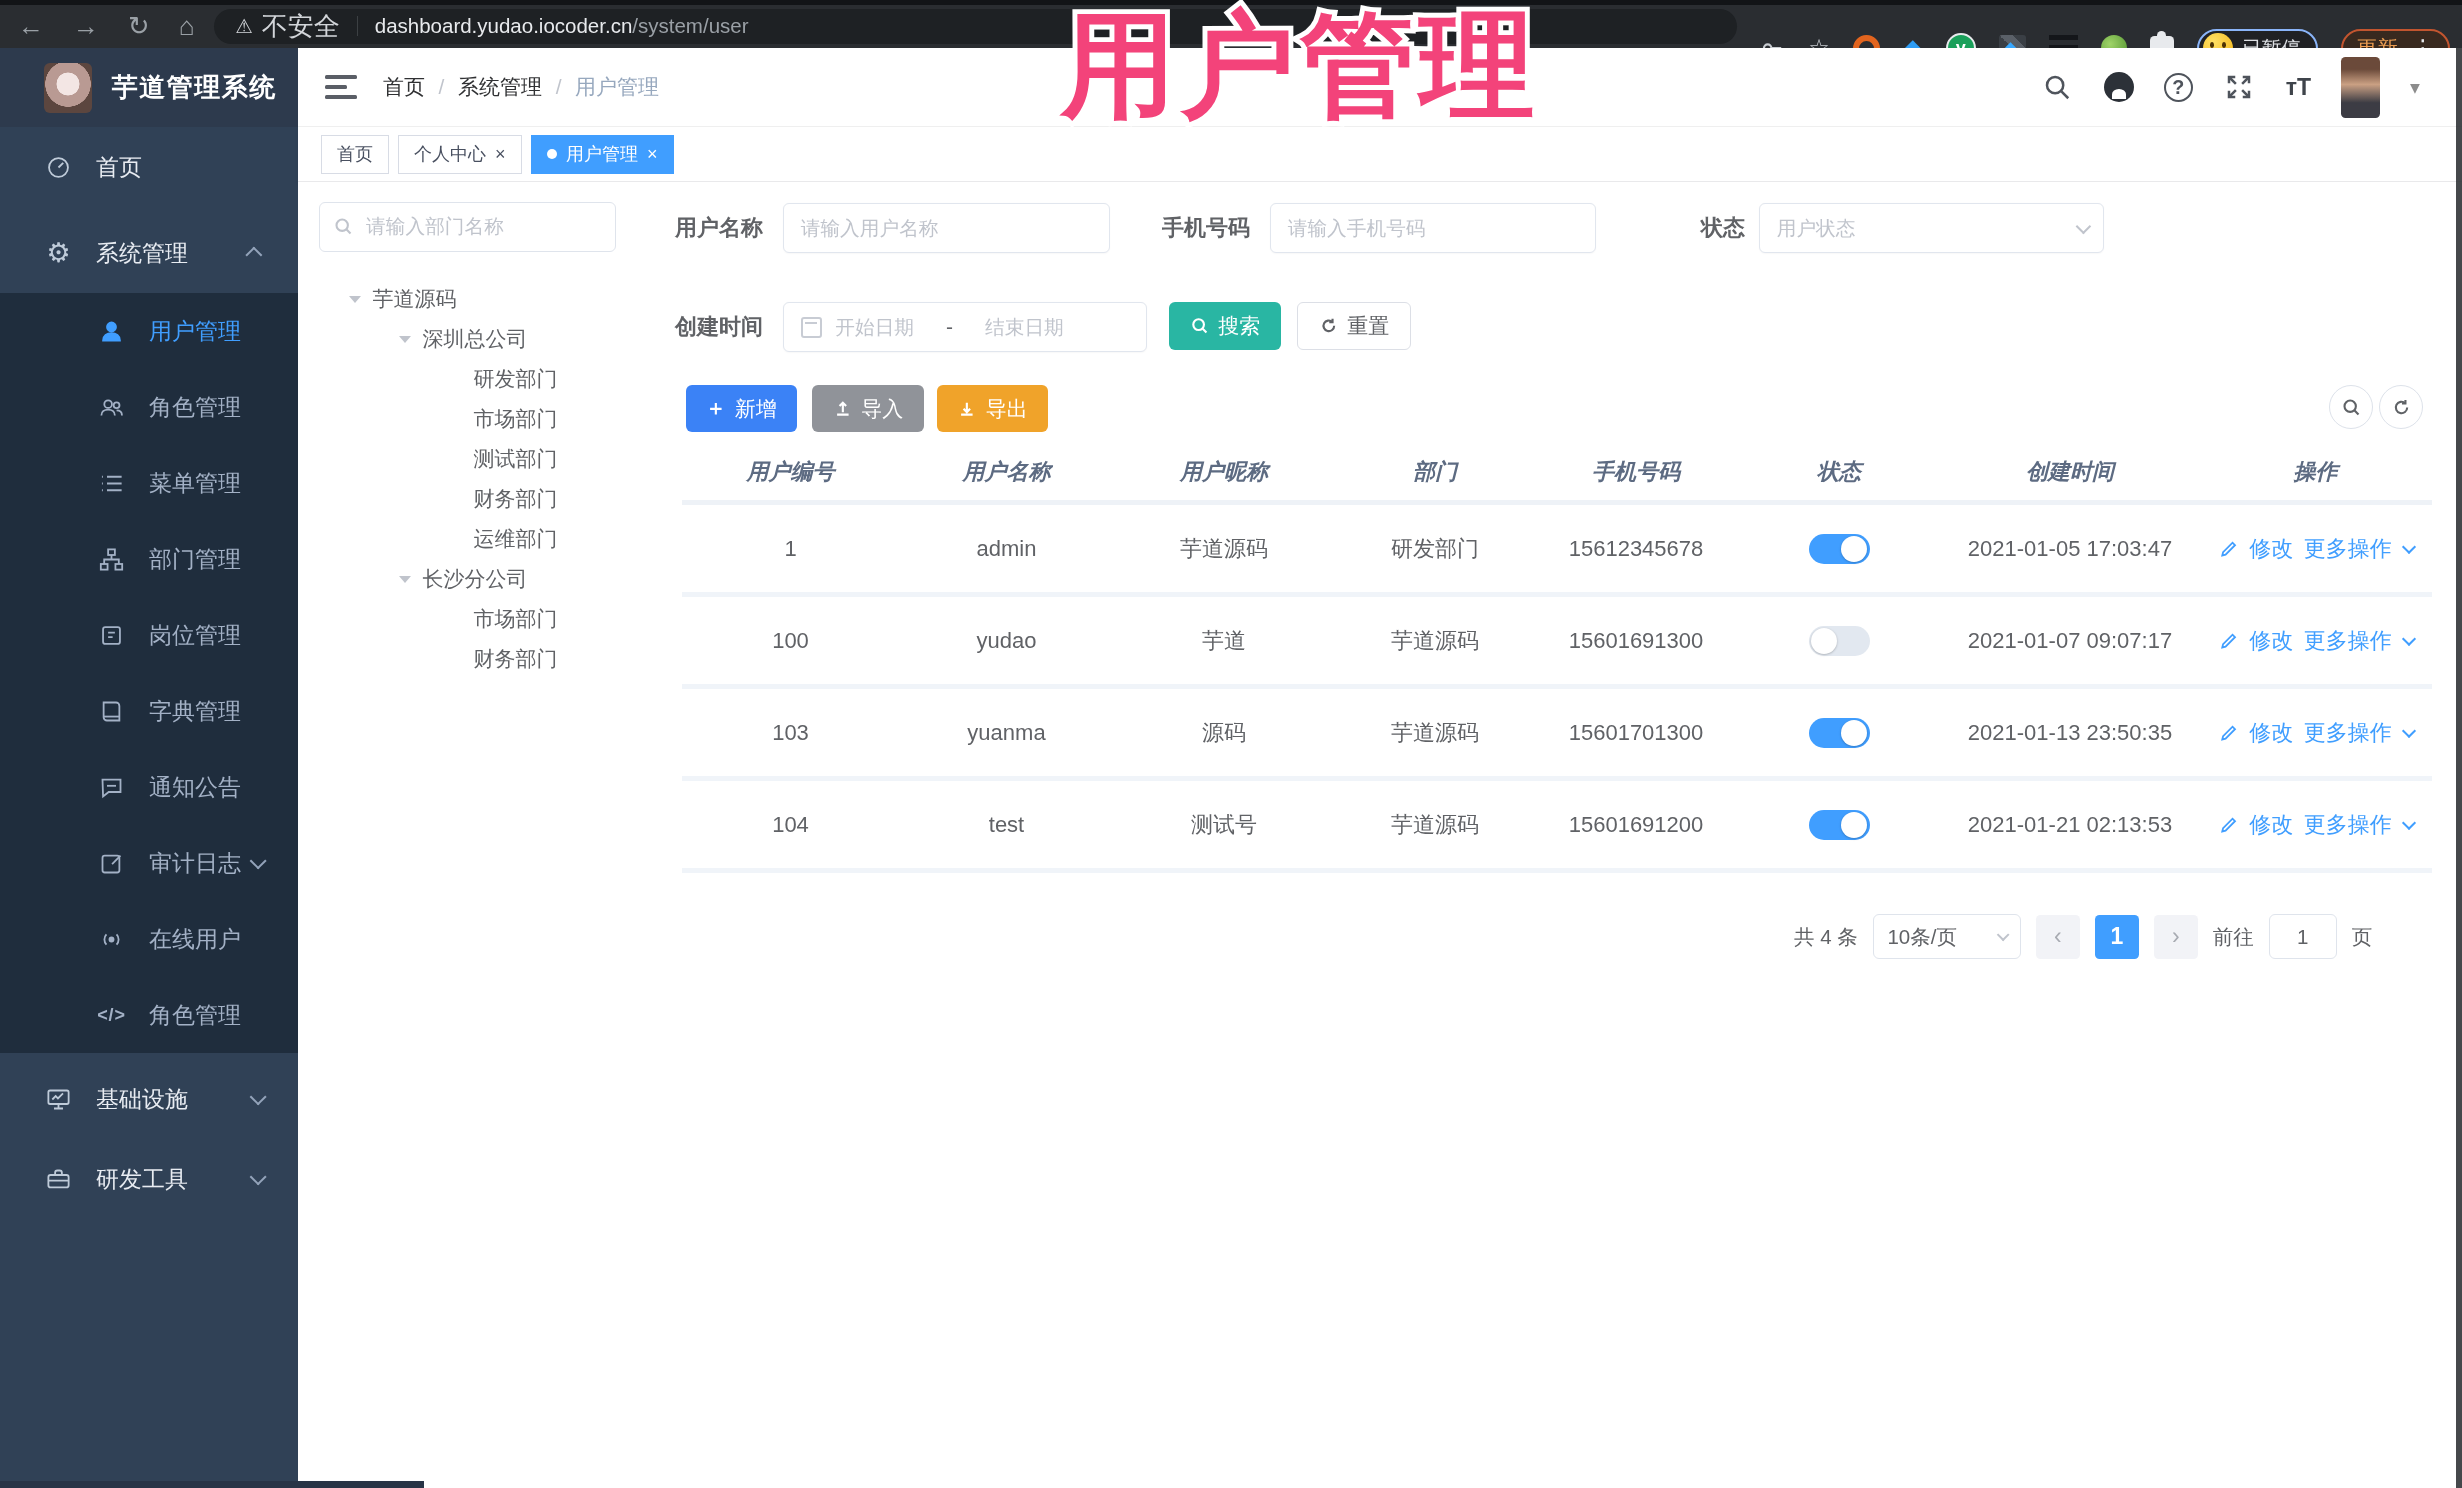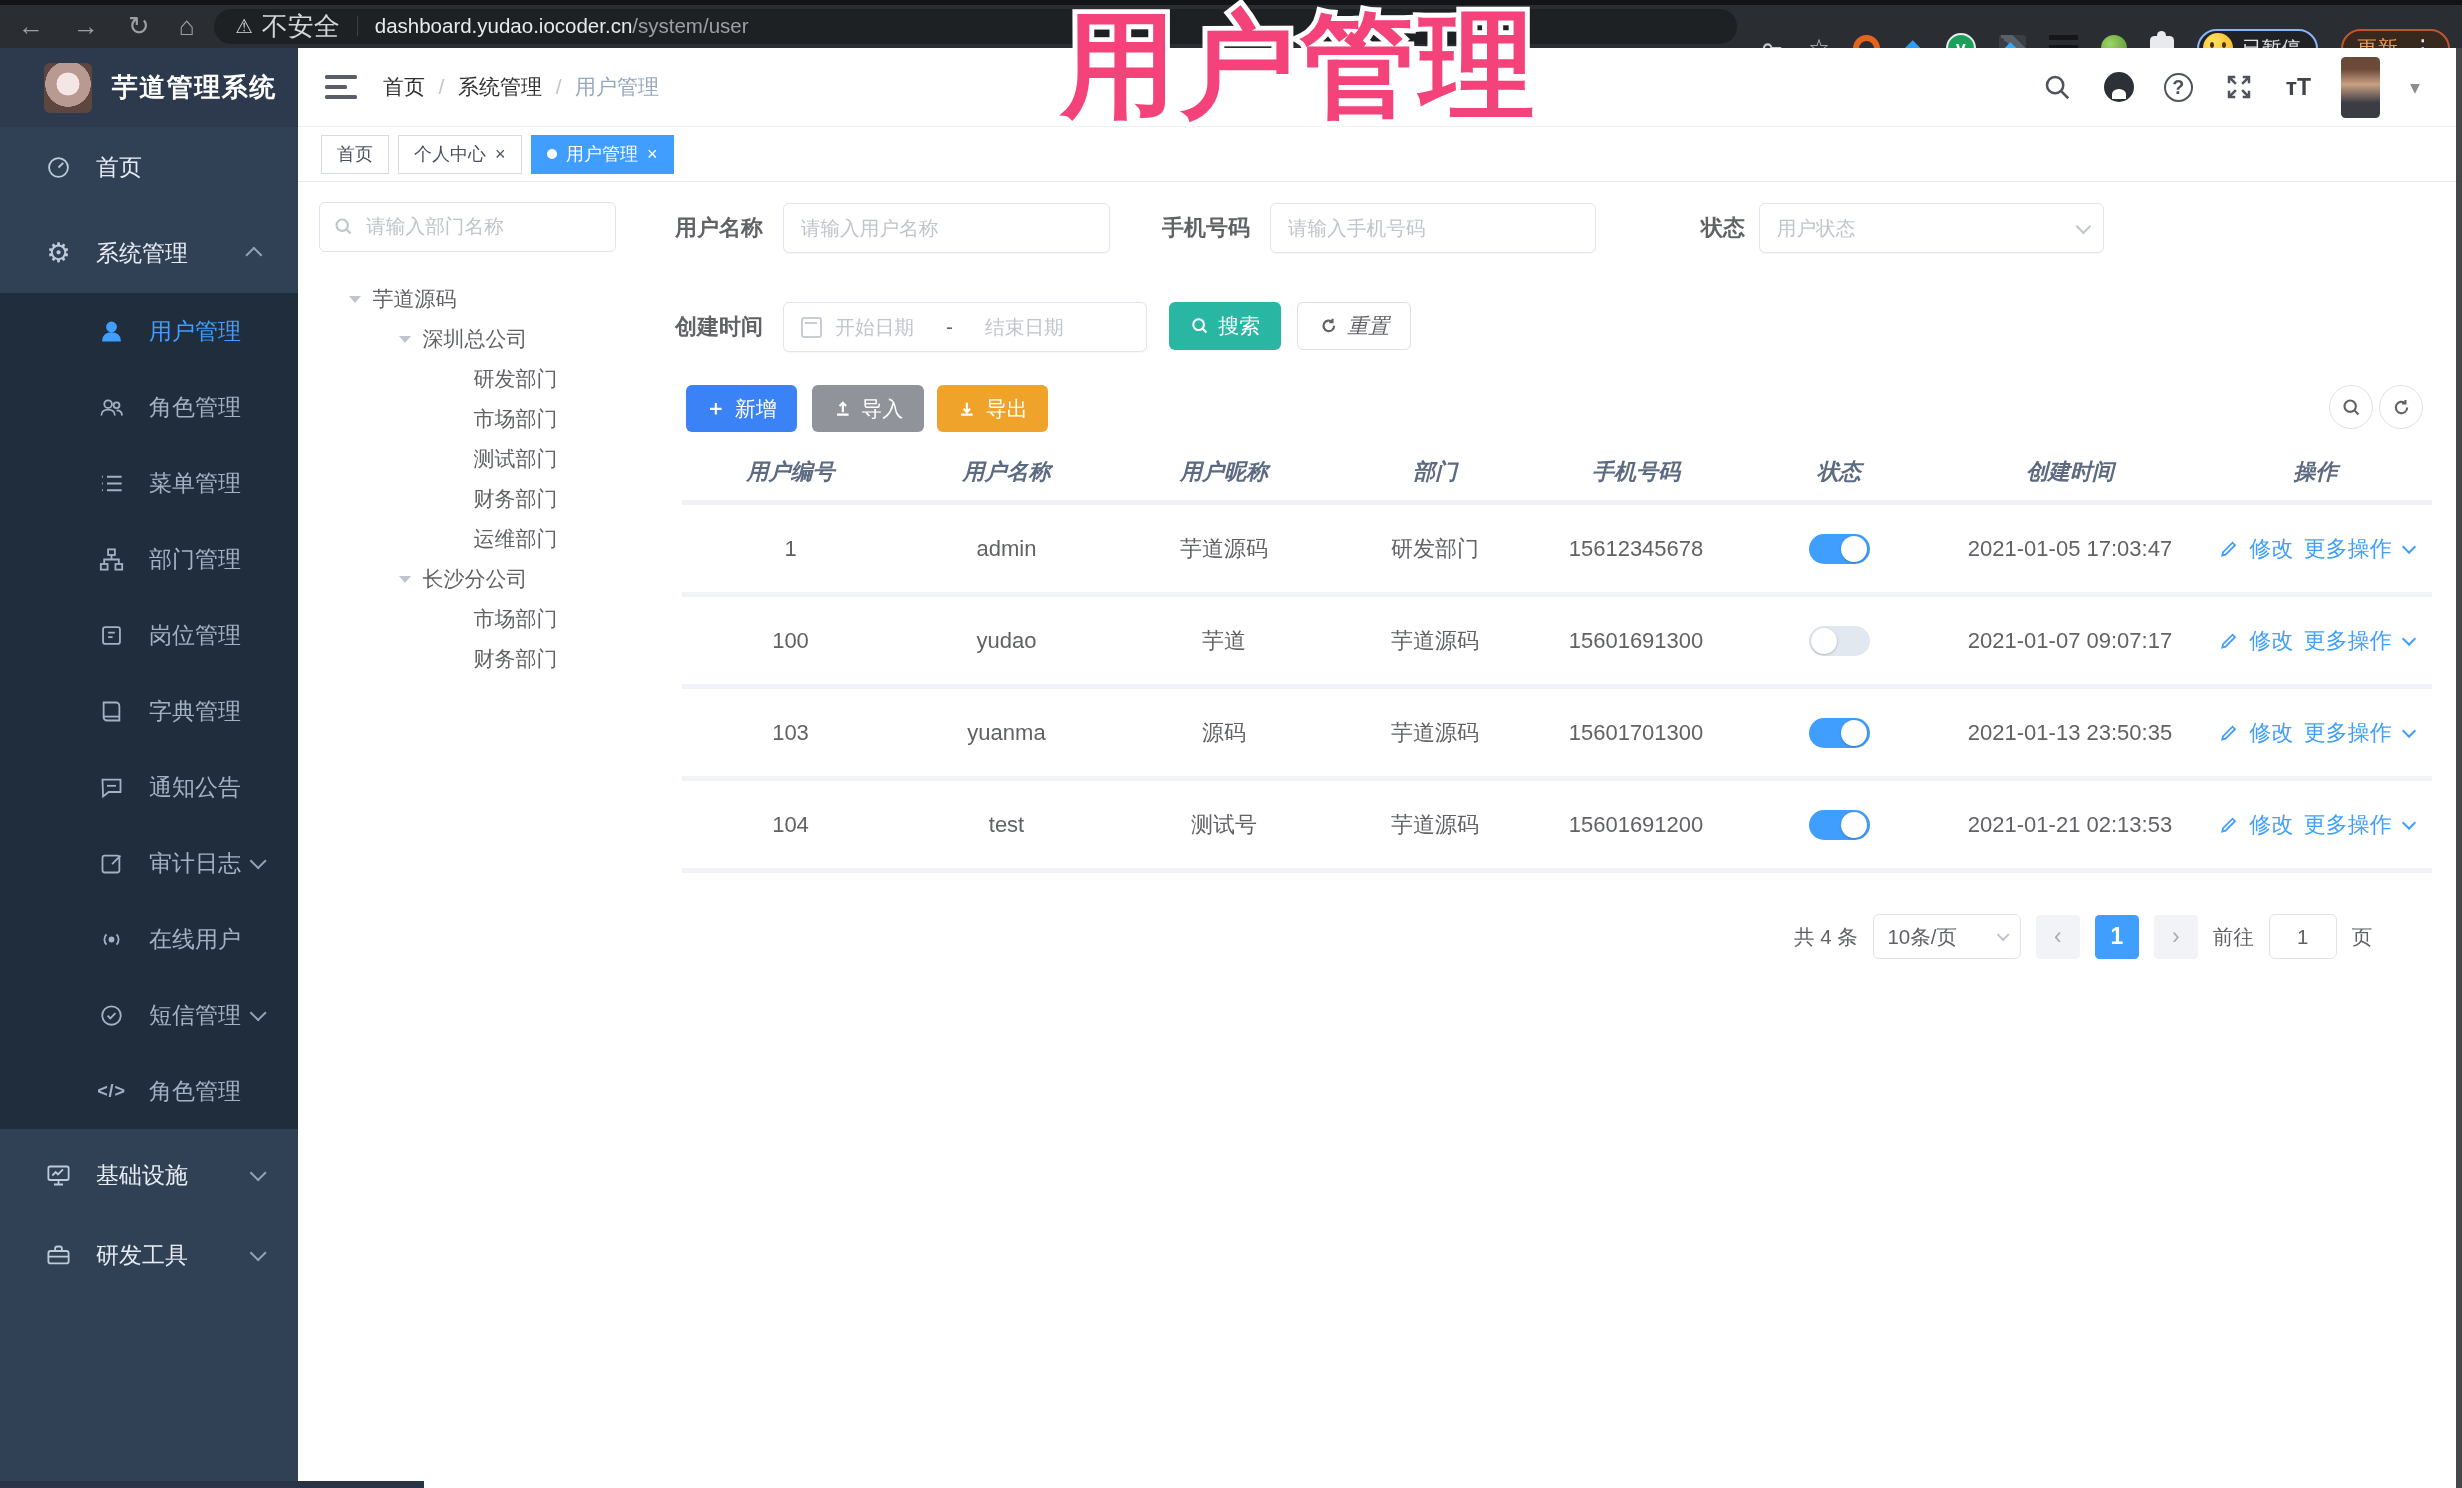--- a/index.html
+++ b/index.html
@@ -113,21 +113,21 @@
 
   .flabel { position:absolute; font-size:22px; font-weight:bold; color:#606266; line-height:50px; height:50px; }
   .finput { position:absolute; height:50px; border:1.5px solid #e1e6ee; border-radius:6px; background:#fff; display:flex; align-items:center; padding:0 16.7px; box-shadow:0 0.8px 1.5px rgba(0,0,0,.03); }
   .finput .sel-chev { margin-left:auto; width:10.6px; height:10.6px; border-right:2.3px solid #c0c4cc; border-bottom:2.3px solid #c0c4cc; transform:rotate(45deg) translateY(-3px); }
   .cal-icon { width:21px; height:21px; margin-right:13.6px; position:relative; border:2.3px solid #c8ccd4; border-radius:3px; }
   .cal-icon::before { content:""; position:absolute; left:2.3px; top:3px; right:2.3px; height:2.3px; background:#c8ccd4; }
   .date-sep { color:#606266; font-size:21px; margin:0 32px; }
   .btn { position:absolute; height:48px; border-radius:6px; display:flex; align-items:center; justify-content:center; gap:9px; font-size:21px; color:#fff; cursor:pointer; border:none; }
   .btn svg { width:19.7px; height:19.7px; stroke:#fff; fill:none; stroke-width:2.6; }
   .btn-search { background:#29b6a3; }
-  .btn-reset { background:#fff; border:1.5px solid #dcdfe6; color:#606266;font-style:italic; }
+  .btn-reset { background:#fff; border:1.5px solid #dcdfe6; color:#606266; }
   .btn-reset svg { stroke:#606266; }
   .btn-add { background:#3b82f6;align-items:center; }
   .btn-import { background:#909399; }
   .btn-export { background:#f0a32a; }
   .circle-btn { position:absolute; width:44px; height:44px; border-radius:50%; border:1.5px solid #dde2ea; background:#fff; display:flex; align-items:center; justify-content:center; cursor:pointer; }
   .circle-btn svg { width:21px; height:21px; stroke:#5f6266; fill:none; stroke-width:2.4; }
 
   
   .utable { position:absolute; left:384px; top:262px; width:1750px; font-size:22px; color:#606266; }
   .t-head, .t-row { display:grid; grid-template-columns:217px 215px 220px 202px 200px 206px 256px 235px; align-items:center; text-align:center; }
@@ -310,30 +310,20 @@
       <div class="menu-item">
         <span class="micon">
           <svg viewBox="0 0 24 24">
               <circle cx="12" cy="12" r="1.8" fill="#a3b1c6"></circle>
               <path d="M7.5 7.5a6.5 6.5 0 000 9M16.5 7.5a6.5 6.5 0 010 9"></path>
             </svg>
         </span>
         <span>在线用户</span>
       </div>
       <div class="menu-item">
-        <span class="micon">
-          <svg viewBox="0 0 24 24">
-              <circle cx="12" cy="12" r="8.2"></circle>
-              <path d="M8.5 12.2l2.4 2.4 4.6-4.8"></path>
-            </svg>
-        </span>
-        <span>短信管理</span>
-        <span class="mchev down"></span>
-      </div>
-      <div class="menu-item">
         <span class="micon i-code"></span>
         <span>角色管理</span>
       </div>
     </div>
 
     <div class="menu-item gap-top">
       <span class="micon">
         <svg viewBox="0 0 24 24">
             <rect x="3" y="4" width="18" height="12" rx="1.5"></rect>
             <path d="M12 16v4M8 20h8M6.5 12l3-3 2 2 4.5-4.5"></path>

